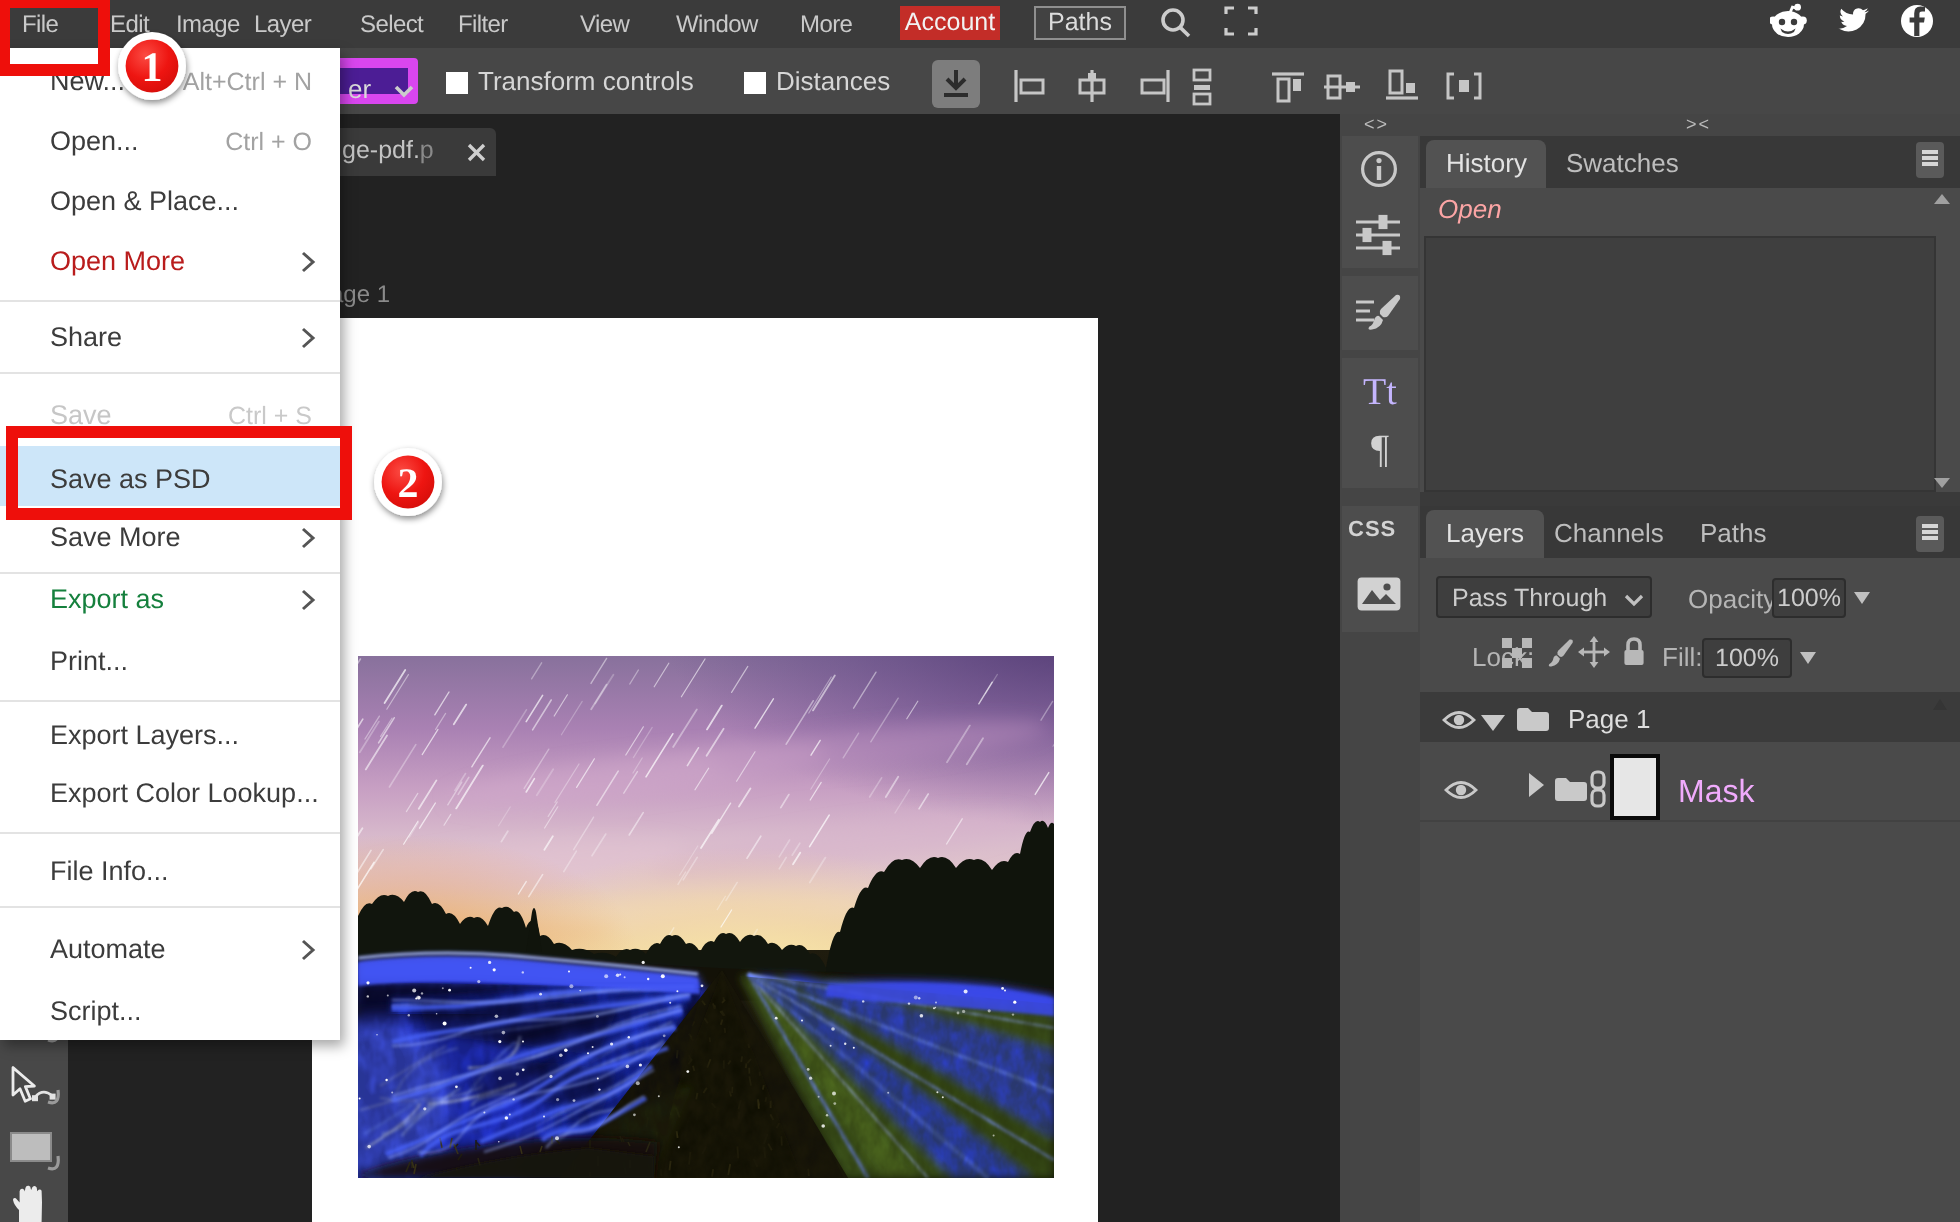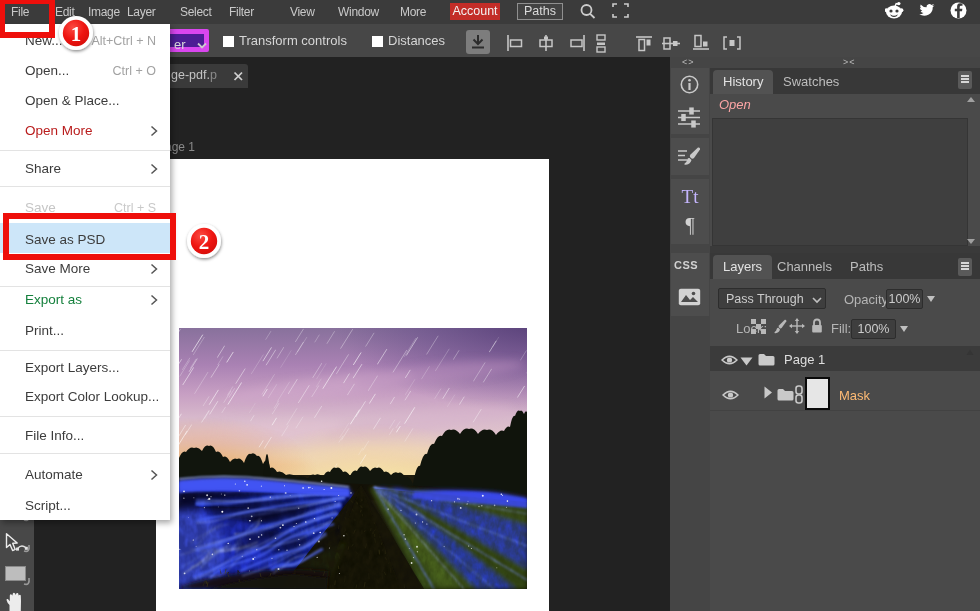--- a/index.html
+++ b/index.html
@@ -808,21 +808,21 @@
 <svg class="abs" style="left:67px;top:331px;" width="17" height="13">
         <path d="M0.5 2.5 Q0.5 1 2 1 L6 1 L8 3 L15 3 Q16.5 3 16.5 4.5 L16.5 11 Q16.5 12.5 15 12.5 L2 12.5 Q0.5 12.5 0.5 11 Z" fill="#c9c9c9"></path>
       </svg>
 <svg class="abs" style="left:84px;top:328px;" width="10" height="19">
         <g fill="none" stroke="#c9c9c9" stroke-width="1.6">
           <rect x="2" y="1" width="6" height="8" rx="2.5"></rect>
           <rect x="2" y="10" width="6" height="8" rx="2.5"></rect>
         </g>
       </svg>
 <div class="abs" style="left:95px;top:320px;width:25px;height:33px;background:#e6e6e6;border:2px solid #0a0a0a;"></div>
-<span class="abs" style="left:129px;top:331px;font-size:13px;color:#fdba74;">Mask</span>
+<span class="abs" style="left:129px;top:331px;font-size:16px;color:#f0abfc;">Mask</span>
 <svg class="abs" style="left:256px;top:292px;" width="8" height="7">
         <path d="M0.5 6 L4 0.5 L7.5 6 Z" fill="#353535"></path>
       </svg>
 </div>
 <div id="menu">
 <div id="hlrow"></div>
 <span class="menuitem" style="top:9px;color:#3c3c3c;">New...</span>
 <span class="short" style="top:10px;right:14px;color:#a2a2a2;">Alt+Ctrl + N</span>
 <span class="menuitem" style="top:39px;color:#3c3c3c;">Open...</span>
 <span class="short" style="top:40px;right:14px;color:#a2a2a2;">Ctrl + O</span>

